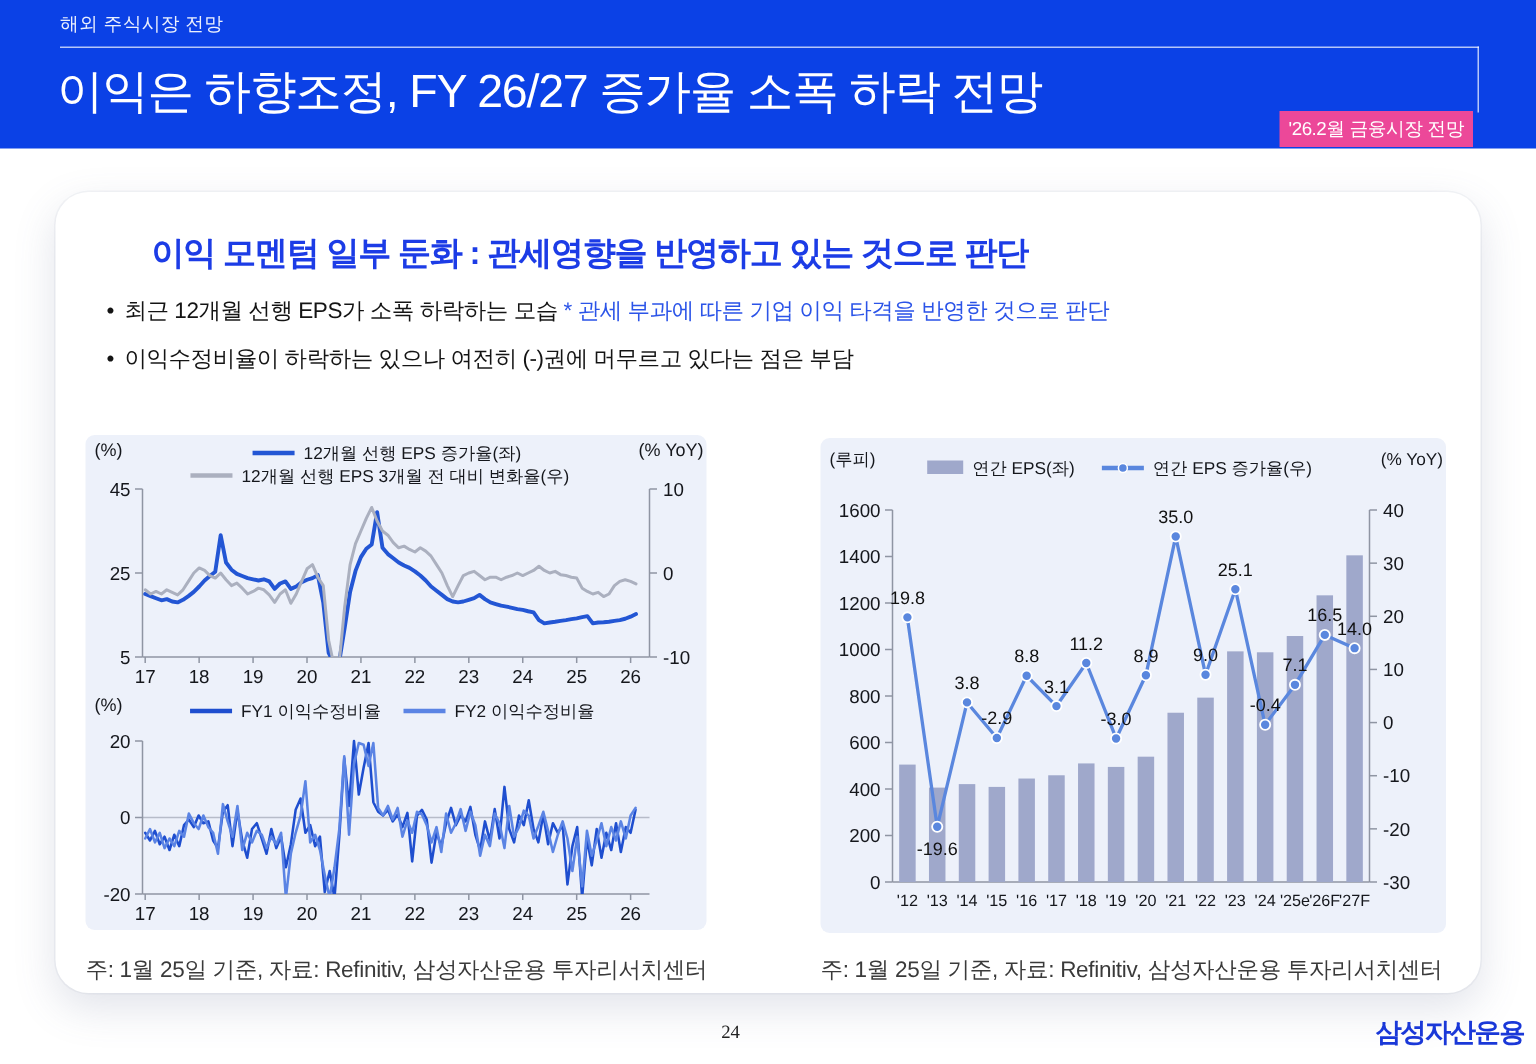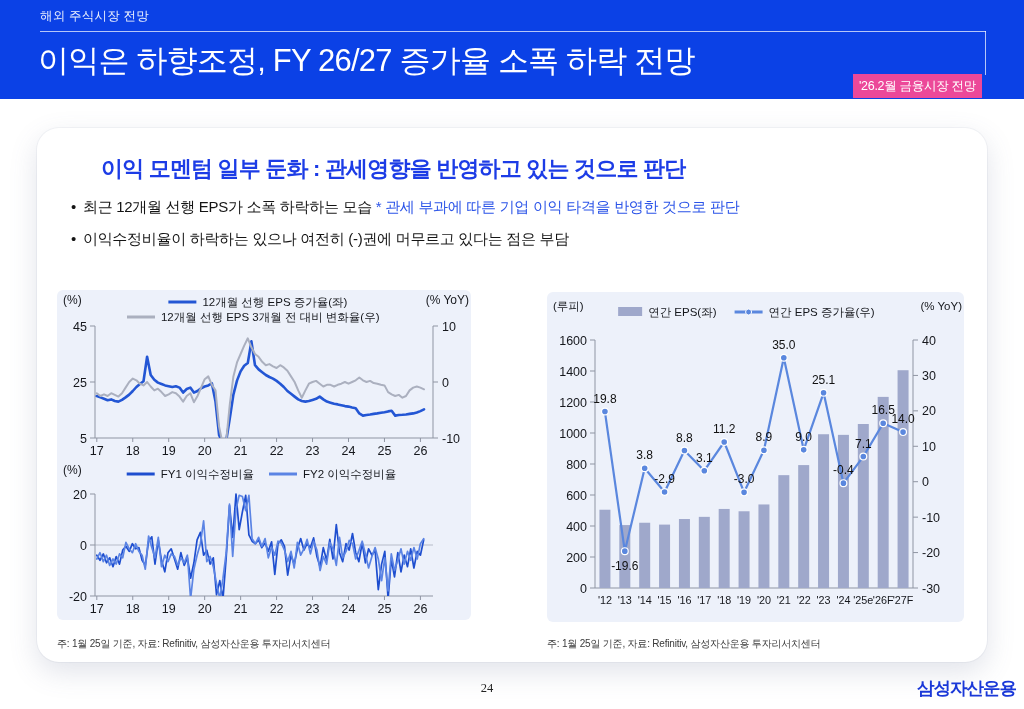--- a/index.html
+++ b/index.html
@@ -23,21 +23,21 @@
   .hl{color:#2b54e8;}
   
   .panel{position:absolute;background:#edf1fa;border-radius:6px;}
   .panel-left{left:20px;top:162px;width:414px;height:330px;}
   .panel-right{left:510px;top:164px;width:417px;height:330px;}
   .panel svg{position:absolute;left:0;display:block;}
   #chart-fwd{top:0;}
   #chart-rev{top:170px;}
   #chart-eps{top:0;}
   svg{font-family:"Liberation Sans",sans-serif;}
-  .note{position:absolute;font-size:10px;color:#3a3a3a;letter-spacing:-.2px;text-align:center;}
+  .note{position:absolute;font-size:15px;color:#3a3a3a;letter-spacing:-.2px;text-align:center;}
   .note-left{left:20px;top:509px;}
   .note-right{left:510px;top:509px;}
   
   .page-num{position:absolute;left:0;top:681px;width:974px;text-align:center;
             font-family:"Liberation Serif",serif;font-size:12.5px;color:#222;}
   .logo{position:absolute;right:38px;top:676px;font-size:17.5px;font-weight:700;color:#1a38d8;letter-spacing:-1px;}
 </style>
 </head>
 <body>
 

